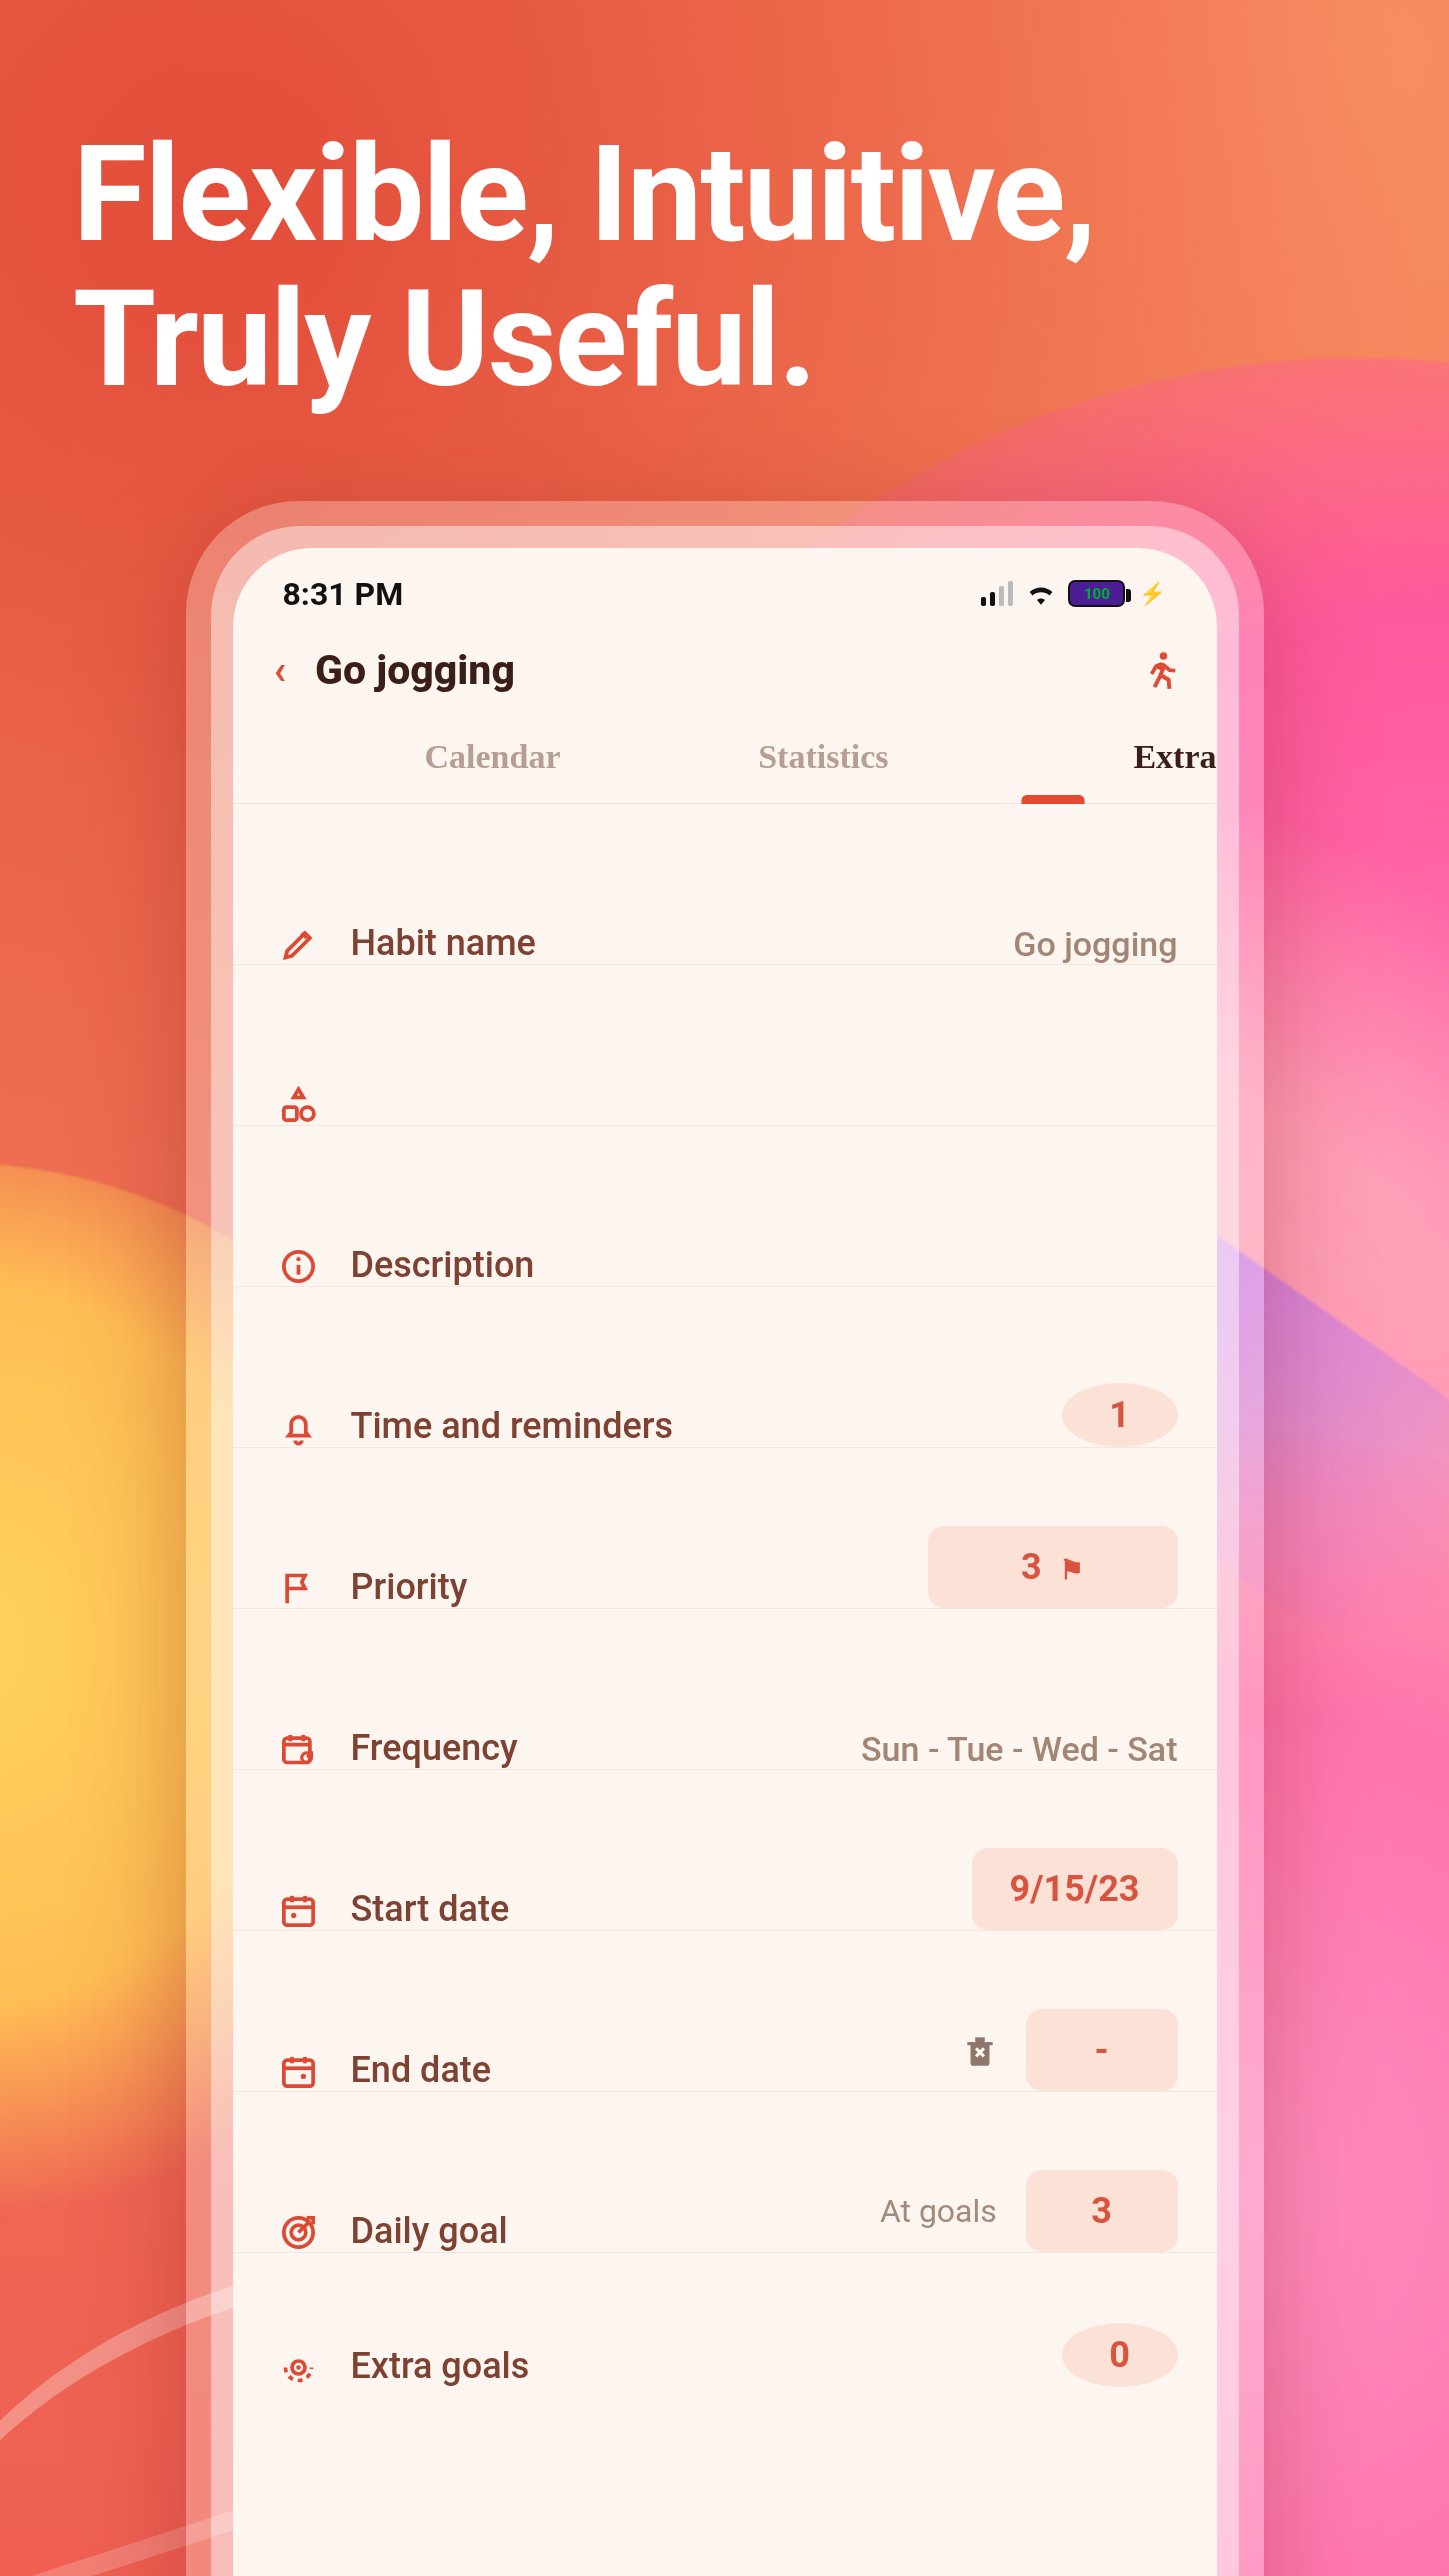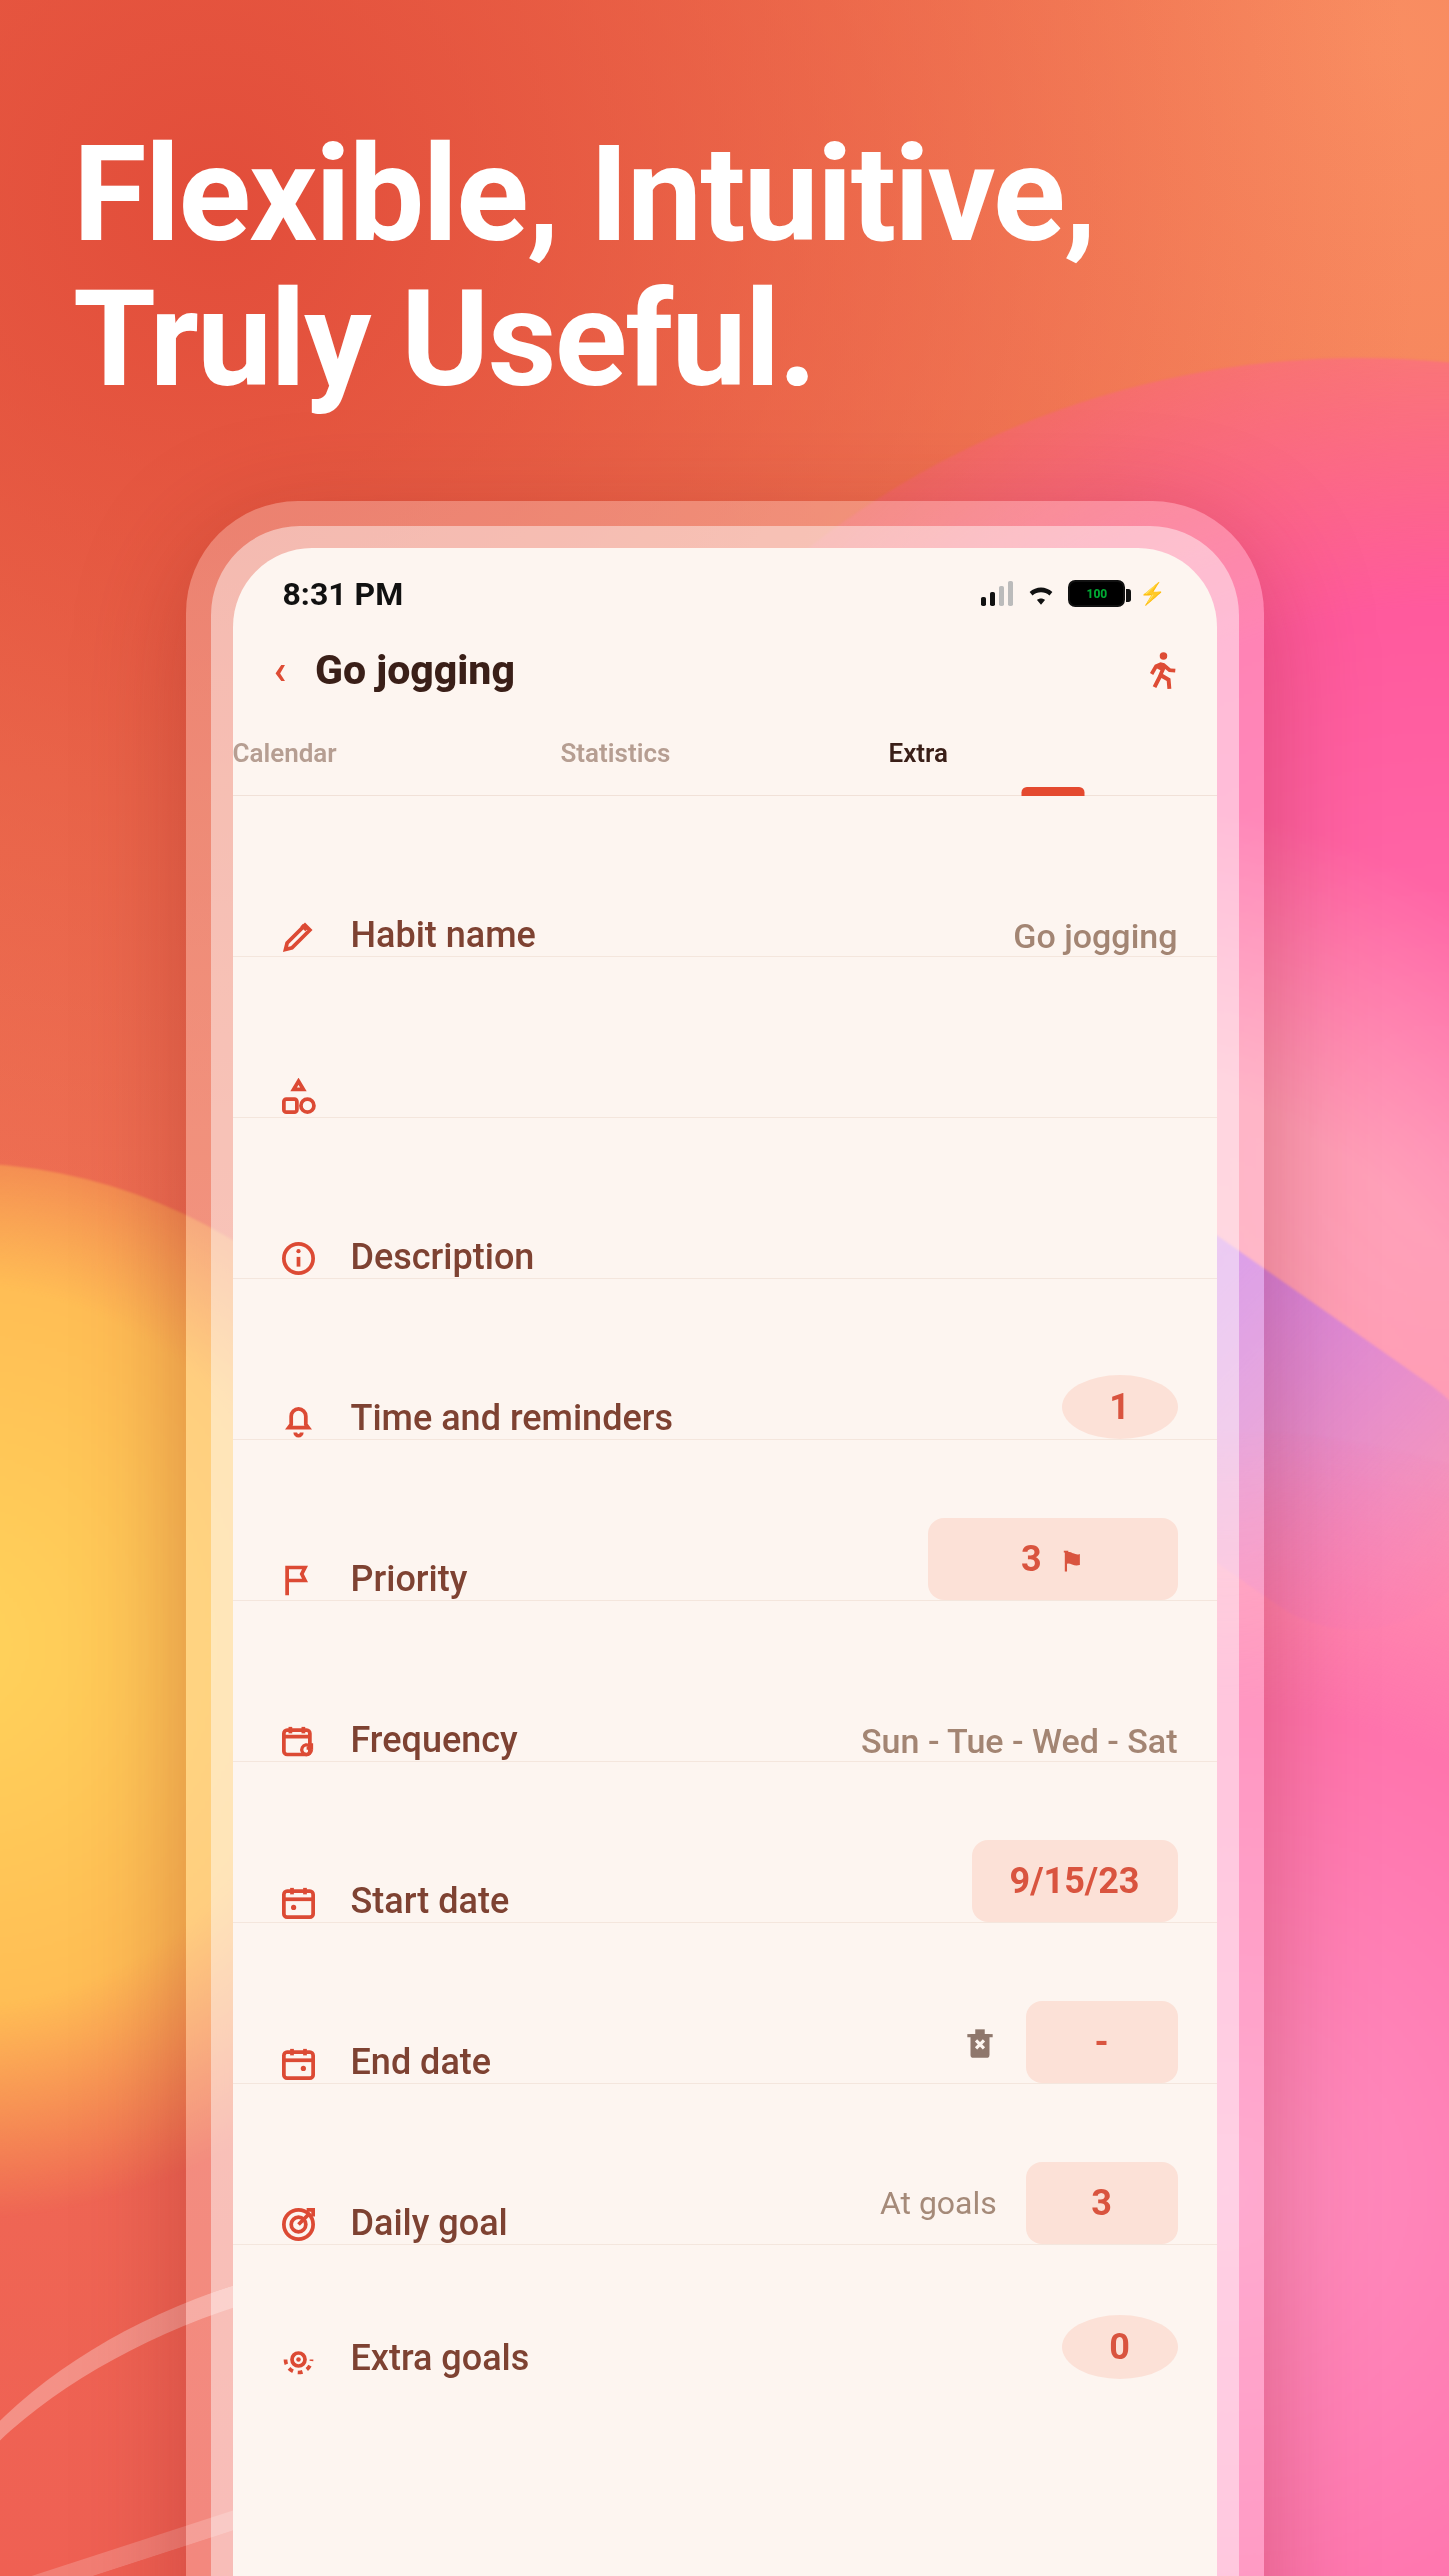--- a/index.html
+++ b/index.html
@@ -89,37 +89,37 @@
   }
   .status-right { display:flex; align-items:center; gap:12.5px; }
   .sig { display:flex; align-items:flex-end; gap:3.6px; height:25px;}
   .sig i{ width:5.4px; background:#bbb; border-radius:1.8px;}
   .sig i:nth-child(1){height:9px;background:#111}
   .sig i:nth-child(2){height:14.3px;background:#111}
   .sig i:nth-child(3){height:19.7px;background:#bbb}
   .sig i:nth-child(4){height:25px;background:#bbb}
   .wifi { width:30px; height:23px; }
   .batt { position:relative; width:57px; height:27px; border:2.7px solid #111; border-radius:7.2px;
-          background:#000000; display:flex; align-items:center; justify-content:center;
-          font-size:12px; font-weight:800; color:#0a3;}
+          background:#4c1d95; display:flex; align-items:center; justify-content:center;
+          font-size:15px; font-weight:800; color:#0a3;}
   .batt:after{content:"";position:absolute;right:-7.2px;top:7.2px;width:4.5px;height:12.5px;background:#111;border-radius:0 2.7px 2.7px 0;}
   .bolt { font-size:21.5px; margin-left:1.8px;}
 
   
   .app-header {
     display:flex; align-items:center; gap:19.7px;
     padding: 19.7px 39px 12.5px 32px;
   }
   .back-chevron { color:#de4c35; font-size:41px; font-weight:700; line-height:1; padding:7.2px 9px;}
   .app-title { font-size:41px; font-weight:800; color:#3a1f18; flex:1; }
   .hdr-icon { color:#de4c35; }
 
   
   .tabs { display:flex; border-bottom:1.8px solid #f1e1d8; }
-  .tab { flex:1; text-align:left; padding:27px 0 27px; font-size:26px; font-weight:600; color:#b69e92; position:relative;}
+  .tab { flex:1; text-align:right; padding:27px 0 27px; font-size:34px; font-weight:600; color:#b69e92; position:relative;font-family:Liberation Serif, serif;}
   .tab.active { color:#3a1f18; }
   .tab.active:after{ content:""; position:absolute; bottom:-1.8px; left:50%; transform:translateX(-50%);
                      width:63px; height:9px; background:#e4492f; border-radius:5.4px 5.4px 0 0;}
 
   
   .rows { flex:1; overflow:hidden; }
   .row {
     display:flex; align-items:flex-end;
     padding: 0 39px;
     min-height: 161px;

